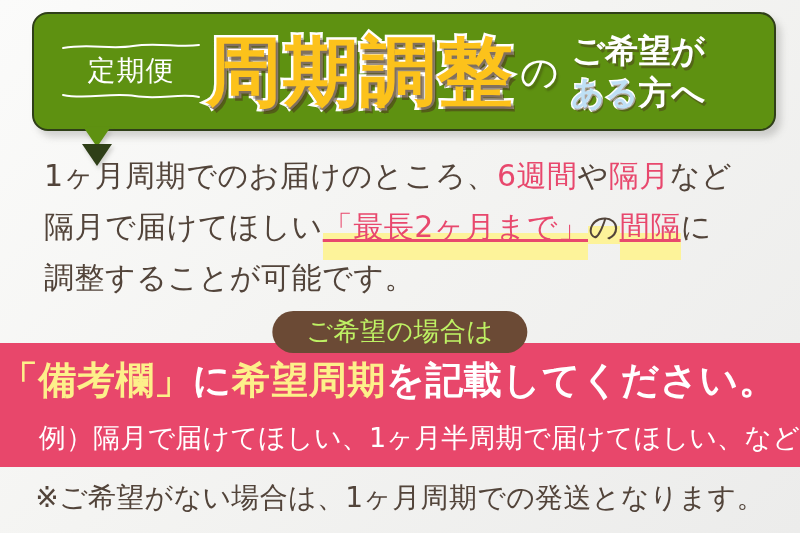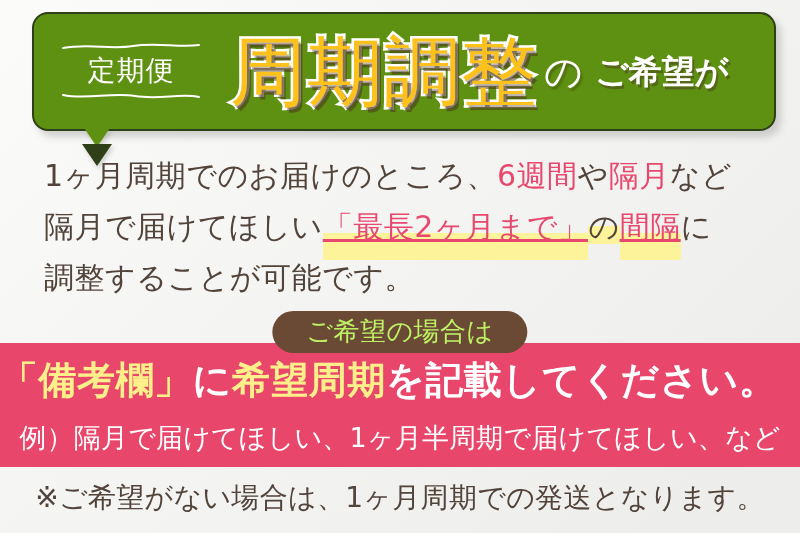--- a/index.html
+++ b/index.html
@@ -91,24 +91,24 @@
     font-size: 28px;
     line-height: 40px;
     letter-spacing: 1px;
     font-weight: 400;
     white-space: nowrap;
   }
 
   
   .title-main {
     flex: 0 0 auto;
-    margin-left: 24px;
+    margin-left: 0;
     font-size: 76px;
     line-height: 96px;
-    font-weight: 400;
+    font-weight: 700;
     color: #fcc21b;
     letter-spacing: 1px;
     white-space: nowrap;
     -webkit-text-stroke: 5px #ffffff;
     paint-order: stroke fill;
     text-shadow:
       4px 5px 0 rgba(74,52,30,0.55),
       2px 3px 0 rgba(74,52,30,0.35);
   }
   .title-no {
@@ -207,21 +207,21 @@
     letter-spacing: 0.5px;
     white-space: nowrap;
     z-index: 2;
   }
   .ph-yellow { color: #fdf08a; }
   .pink-example {
     position: absolute;
     left: 0;
     top: 420px;
     width: 800px;
-    text-align: center;
+    text-align: right;
     font-size: 27px;
     line-height: 36px;
     color: #ffffff;
     letter-spacing: 0.2px;
     white-space: nowrap;
     z-index: 2;
   }
 
   
   .footer-note {
@@ -255,20 +255,21 @@
             <path d="M2,4 C26,9 50,1 74,5 C98,9 120,2 138,6" fill="none" stroke="#ffffff" stroke-width="2" stroke-linecap="round"></path>
           </svg>
         </div>
 
         <span class="title-main">周期調整</span>
 
         <span class="title-no">の</span>
 
         <span class="title-right">
           <span class="title-right-line tr-white">ご希望が</span>
+          <span class="title-right-line"><span class="tr-blue">ある</span><span class="tr-white">方へ</span></span>
         </span>
 
       </div>
     </div>
     <div class="bubble-tail"></div>
   </div>
 
   <div class="body-copy">
     <span class="body-line"><span>1ヶ月周期でのお届けのところ、</span><span class="em-pink">6週間</span><span>や</span><span class="em-pink">隔月</span><span>など</span></span>
 

